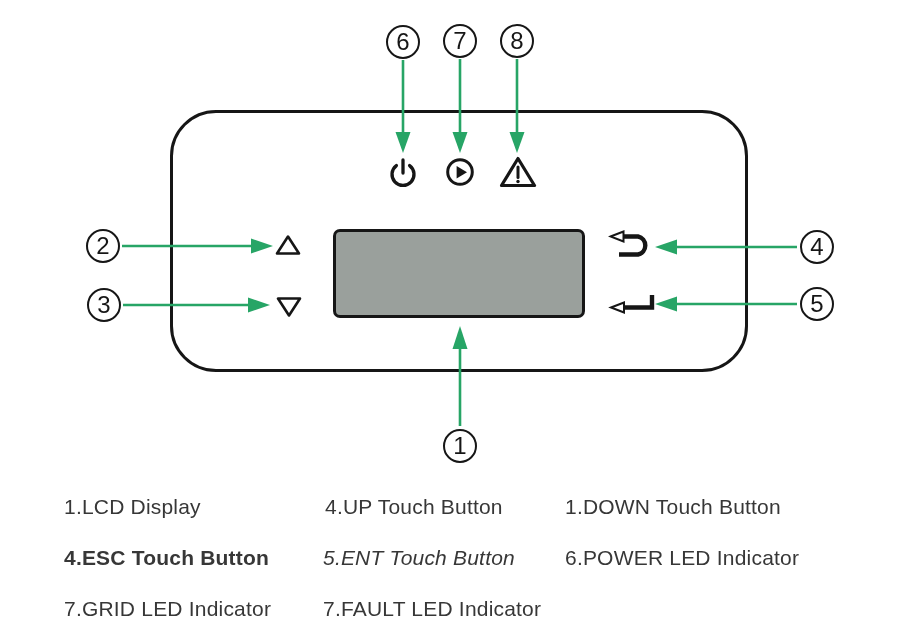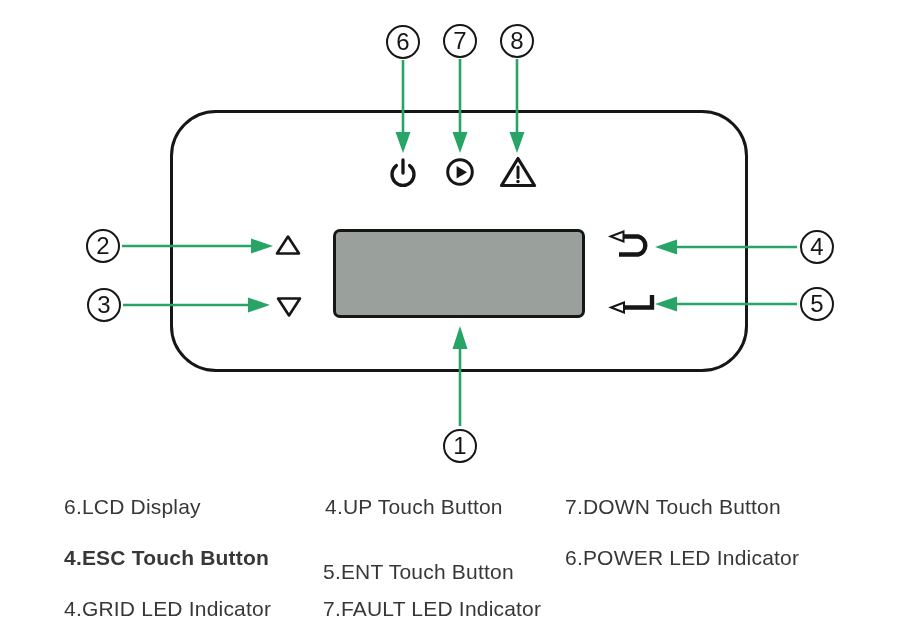--- a/index.html
+++ b/index.html
@@ -167,23 +167,23 @@
       <span>6</span>
     </div>
   <div class="callout" style="left:443px;top:24px;">
       <span>7</span>
     </div>
   <div class="callout" style="left:500px;top:24px;">
       <span>8</span>
     </div>
 
   <div class="legend">
-    <span class="legend-item" style="left:64px;top:495px;">6.LCD Display</span>
+    <span class="legend-item" style="left:64px;top:495px;">1.LCD Display</span>
     <span class="legend-item" style="left:325px;top:495px;">4.UP Touch Button</span>
-    <span class="legend-item" style="left:565px;top:495px;">7.DOWN Touch Button</span>
+    <span class="legend-item" style="left:565px;top:495px;">1.DOWN Touch Button</span>
     <span class="legend-item" style="left:64px;top:546px;font-weight:bold;">4.ESC Touch Button</span>
-    <span class="legend-item" style="left:323px;top:560px;">5.ENT Touch Button</span>
+    <span class="legend-item" style="left:323px;top:546px;font-style:italic;">5.ENT Touch Button</span>
     <span class="legend-item" style="left:565px;top:546px;">6.POWER LED Indicator</span>
-    <span class="legend-item" style="left:64px;top:597px;">4.GRID LED Indicator</span>
+    <span class="legend-item" style="left:64px;top:597px;">7.GRID LED Indicator</span>
     <span class="legend-item" style="left:323px;top:597px;">7.FAULT LED Indicator</span>
   </div>
 
 </div>
 
 </body></html>

